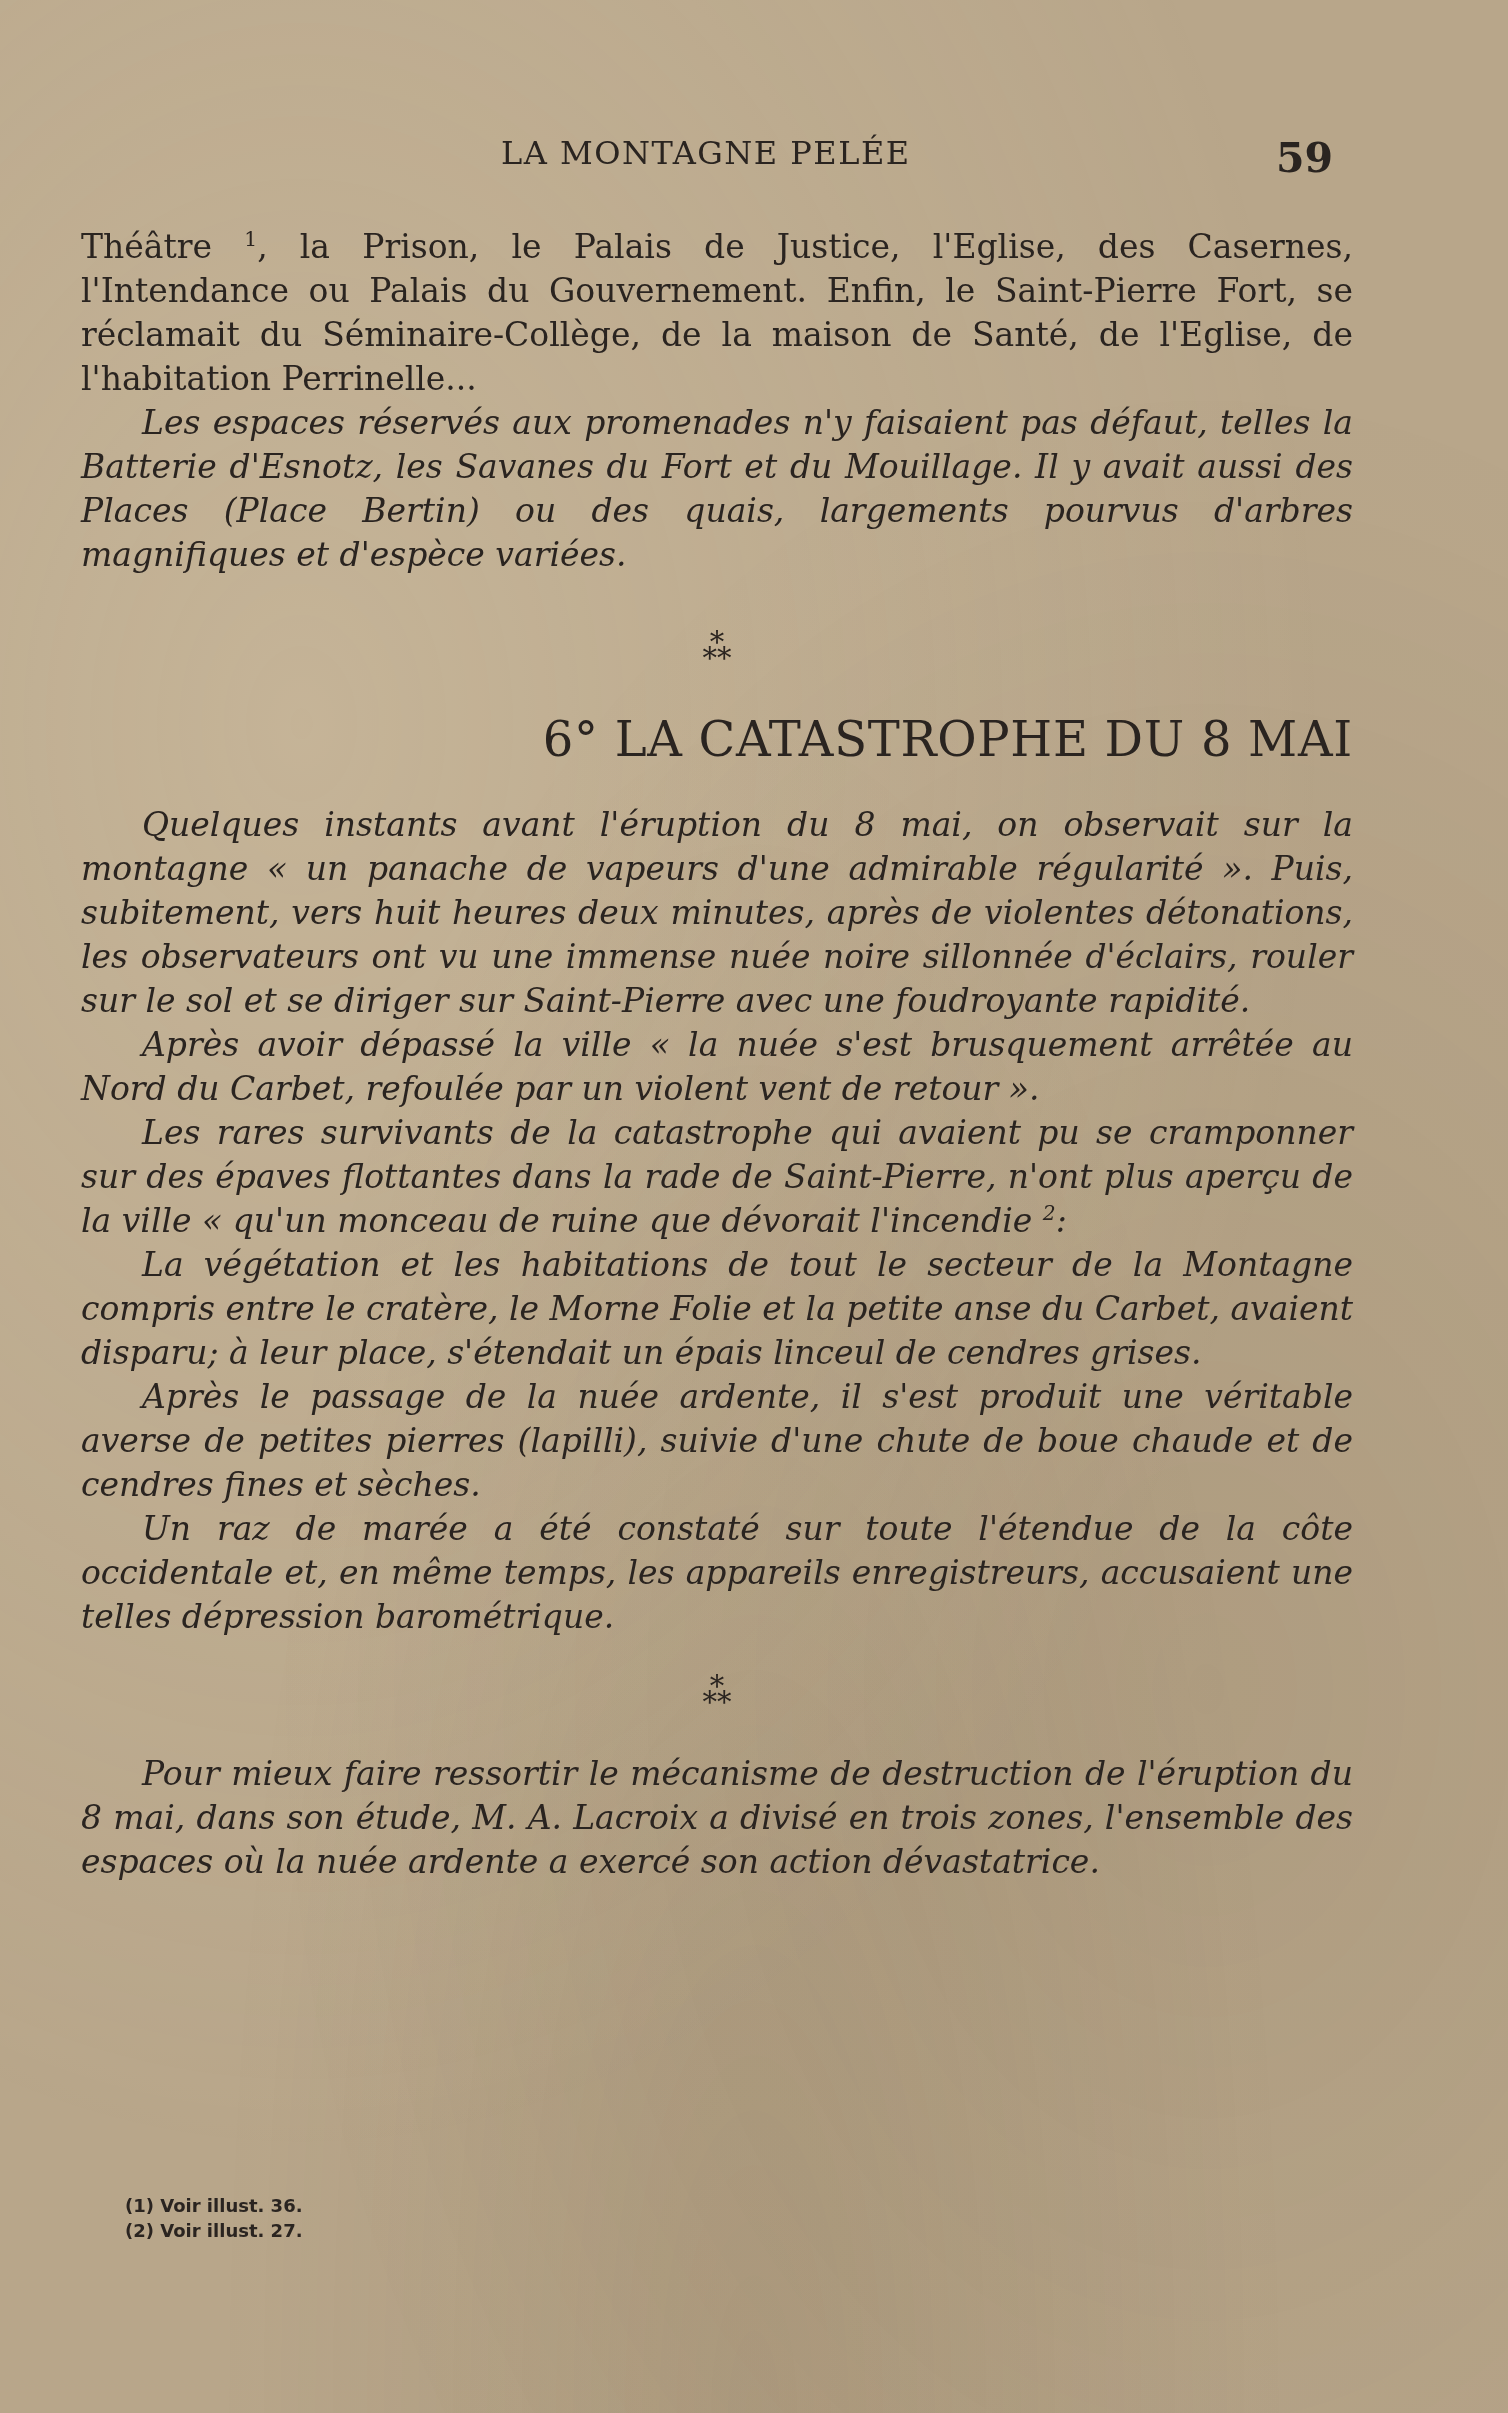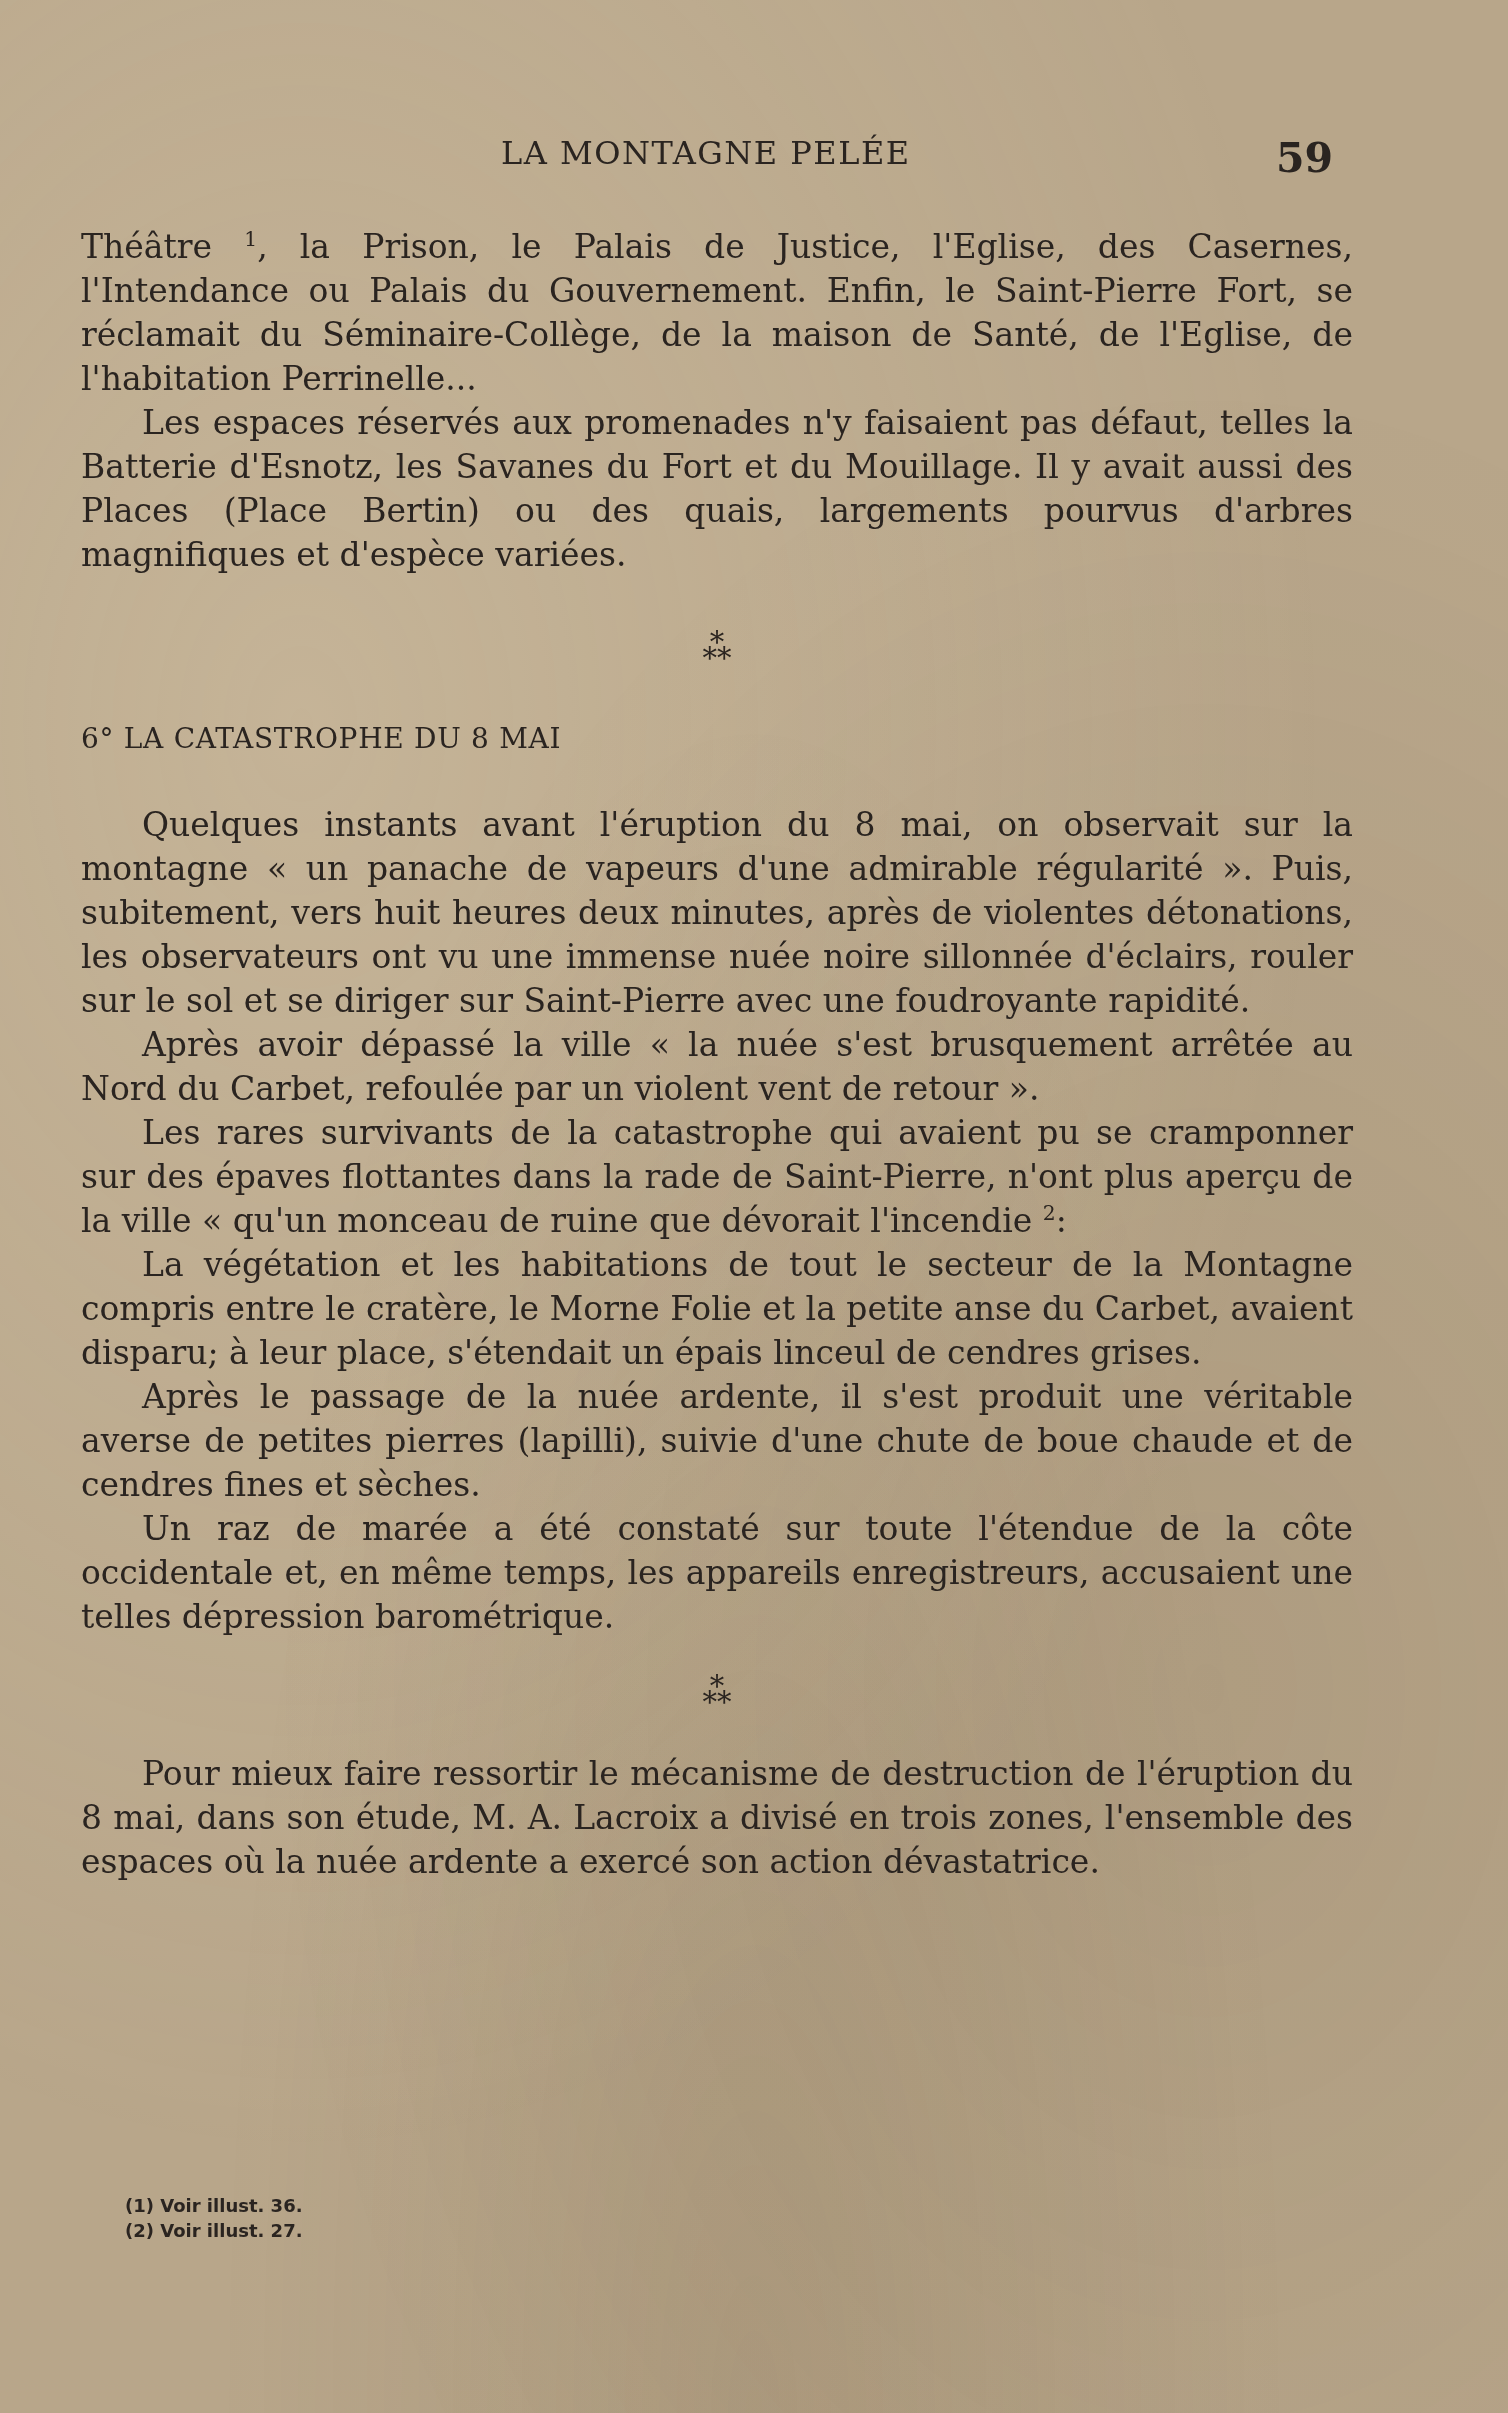--- a/index.html
+++ b/index.html
@@ -27,27 +27,27 @@
     position: absolute; left: 1276px; top: 0;
     font-size: 41px;
     font-weight: bold;
   }
   .body {
     position: absolute; left: 81px; top: 225px; width: 1272px;
     font-size: 33px; line-height: 44px;
     text-align: justify;
   }
   .body p { margin: 0; }
-  .body p.indent { text-indent: 61px; }
+  .body p.indent { text-indent: 61px; font-style: italic; }
   .dinkus {
     text-align: center; font-size: 29px; line-height: 29px;
     margin: 0;
   }
   .heading {
-    text-align: left; font-size: 28px; letter-spacing: 0.7px;
+    text-align: right; font-size: 48px; letter-spacing: 0.7px;
     margin: 0;
   }
   sup { font-size: 20.3px; line-height: 0; }
   .footnotes {
     position: absolute; left: 125px; top: 2193px;
     font-family: "DejaVu Sans", "Liberation Sans", sans-serif;
     font-size: 18px; line-height: 25px; font-weight: bold;
   }
   .footnotes div { margin: 0; }
 </style>

